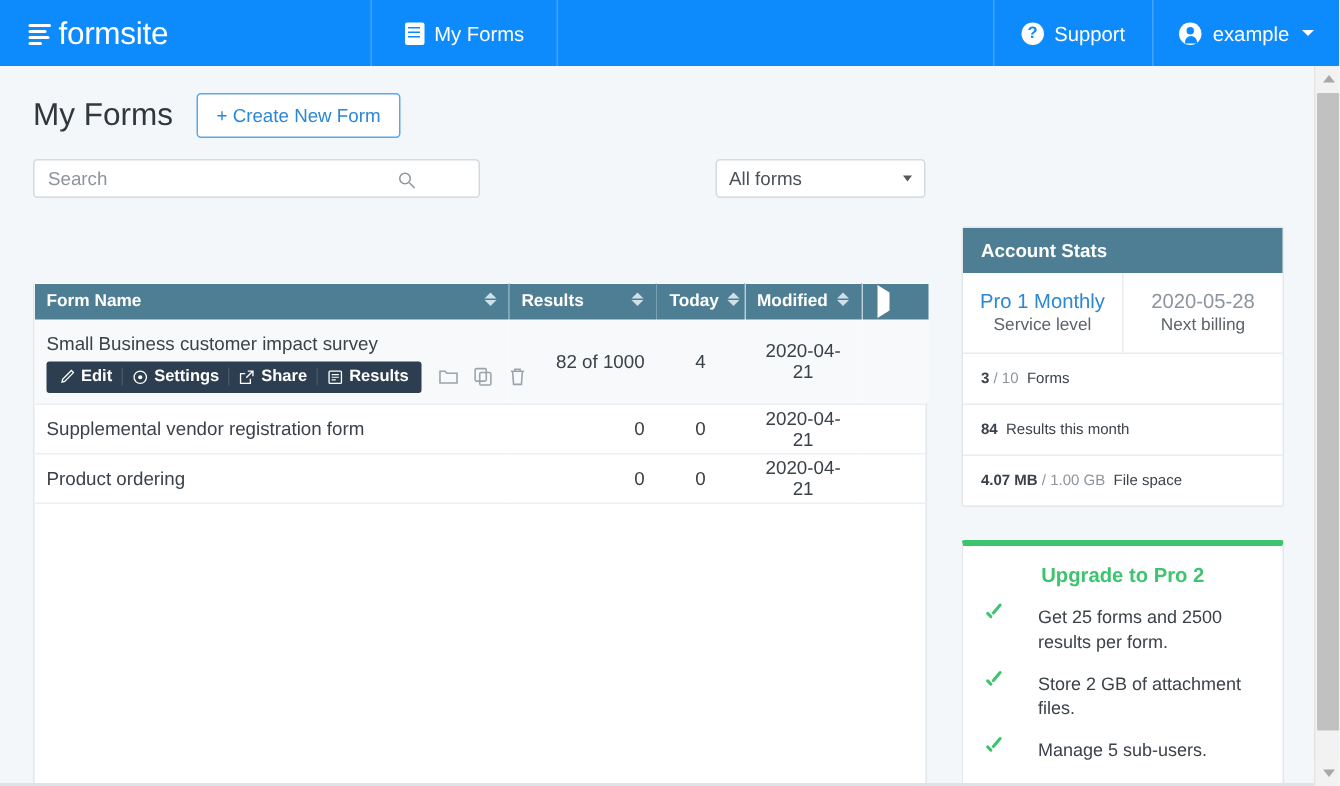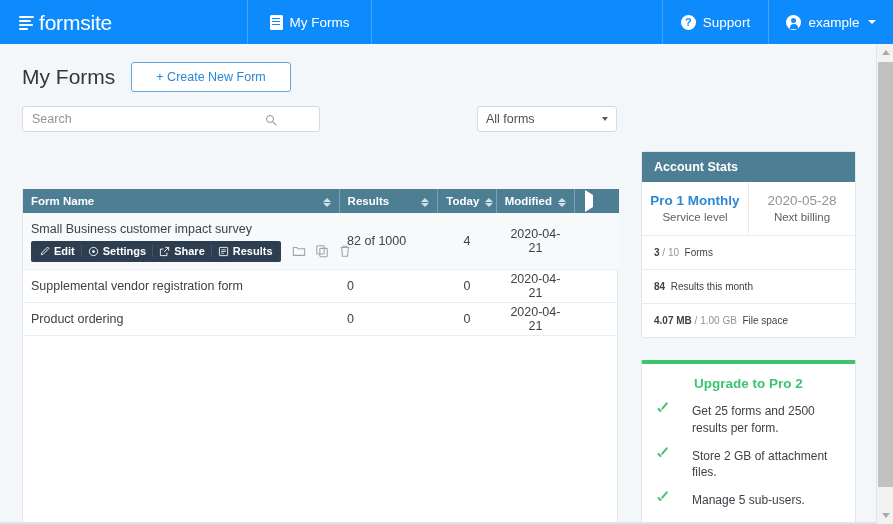--- a/index.html
+++ b/index.html
@@ -151,21 +151,21 @@
     font-size: 21px;
     color: #32373c;
     font-weight: 400;
   }
   .btn-create {
     border: 1px solid #5aa9e6;
     background: #ffffff;
     color: #2c87d4;
     font-size: 12.5px;
     border-radius: 3px;
-    padding: 7px 24px;
+    padding: 7px 12px;
     cursor: pointer;
     white-space: nowrap;
     font-family: "Liberation Sans", sans-serif;
   }
 
   .filters {
     display: flex;
     align-items: center;
     padding: 14px 0 0 22px;
     position: relative;
@@ -264,21 +264,21 @@
     text-align: left;
     height: 24px;
     padding: 0 8px;
     border-right: 1px solid #7ba2b3;
     vertical-align: middle;
     position: relative;
     cursor: pointer;
     white-space: nowrap;
   }
   table.forms-table thead th:last-child { border-right: none; }
-  .th-inner { display: flex; align-items: flex-end; justify-content: space-between; }
+  .th-inner { display: flex; align-items: flex-start; justify-content: space-between; }
   .sorter {
     display: inline-flex;
     flex-direction: column;
     align-items: center;
     justify-content: center;
     gap: 1px;
     margin-left: 6px;
     flex: none;
   }
   .sorter .up {
@@ -302,21 +302,21 @@
   }
 
   table.forms-table tbody td {
     font-size: 12.5px;
     color: #3b4249;
     border-bottom: 1px solid #eceff2;
     padding: 0 8px;
     vertical-align: middle;
   }
   .col-name { width: 314px; }
-  .col-results { width: 98px; text-align: left; }
+  .col-results { width: 98px; text-align: right; }
   .col-today { width: 58px; text-align: center; }
   .col-modified { width: 78px; text-align: center; }
   .col-play { width: 44px; }
 
   tr.row-active { background: #f7f9fb; }
   tr.row-active td { border-bottom: 1px solid #eceff2; }
   .row-tall { height: 56px; }
   .row-std  { height: 33px; }
 
   .name-cell-stack {
@@ -374,21 +374,21 @@
   .stats-top {
     display: flex;
     border-bottom: 1px solid #e8ecef;
   }
   .stats-top .half {
     flex: 1;
     text-align: center;
     padding: 11px 4px 12px;
   }
   .stats-top .half + .half { border-left: 1px solid #e8ecef; }
-  .stat-big { font-size: 13.5px; font-weight: bold; color: #2c87d4; }
+  .stat-big { font-size: 13.5px; font-weight: normal; color: #2c87d4; }
   .stat-big.muted { color: #8d949b; font-weight: normal; }
   .stat-sub { font-size: 11.5px; color: #5b6369; margin-top: 3px; }
 
   .stats-row {
     padding: 11px 12px;
     font-size: 10px;
     color: #3b4249;
     border-bottom: 1px solid #e8ecef;
   }
   .stats-row:last-child { border-bottom: none; }

